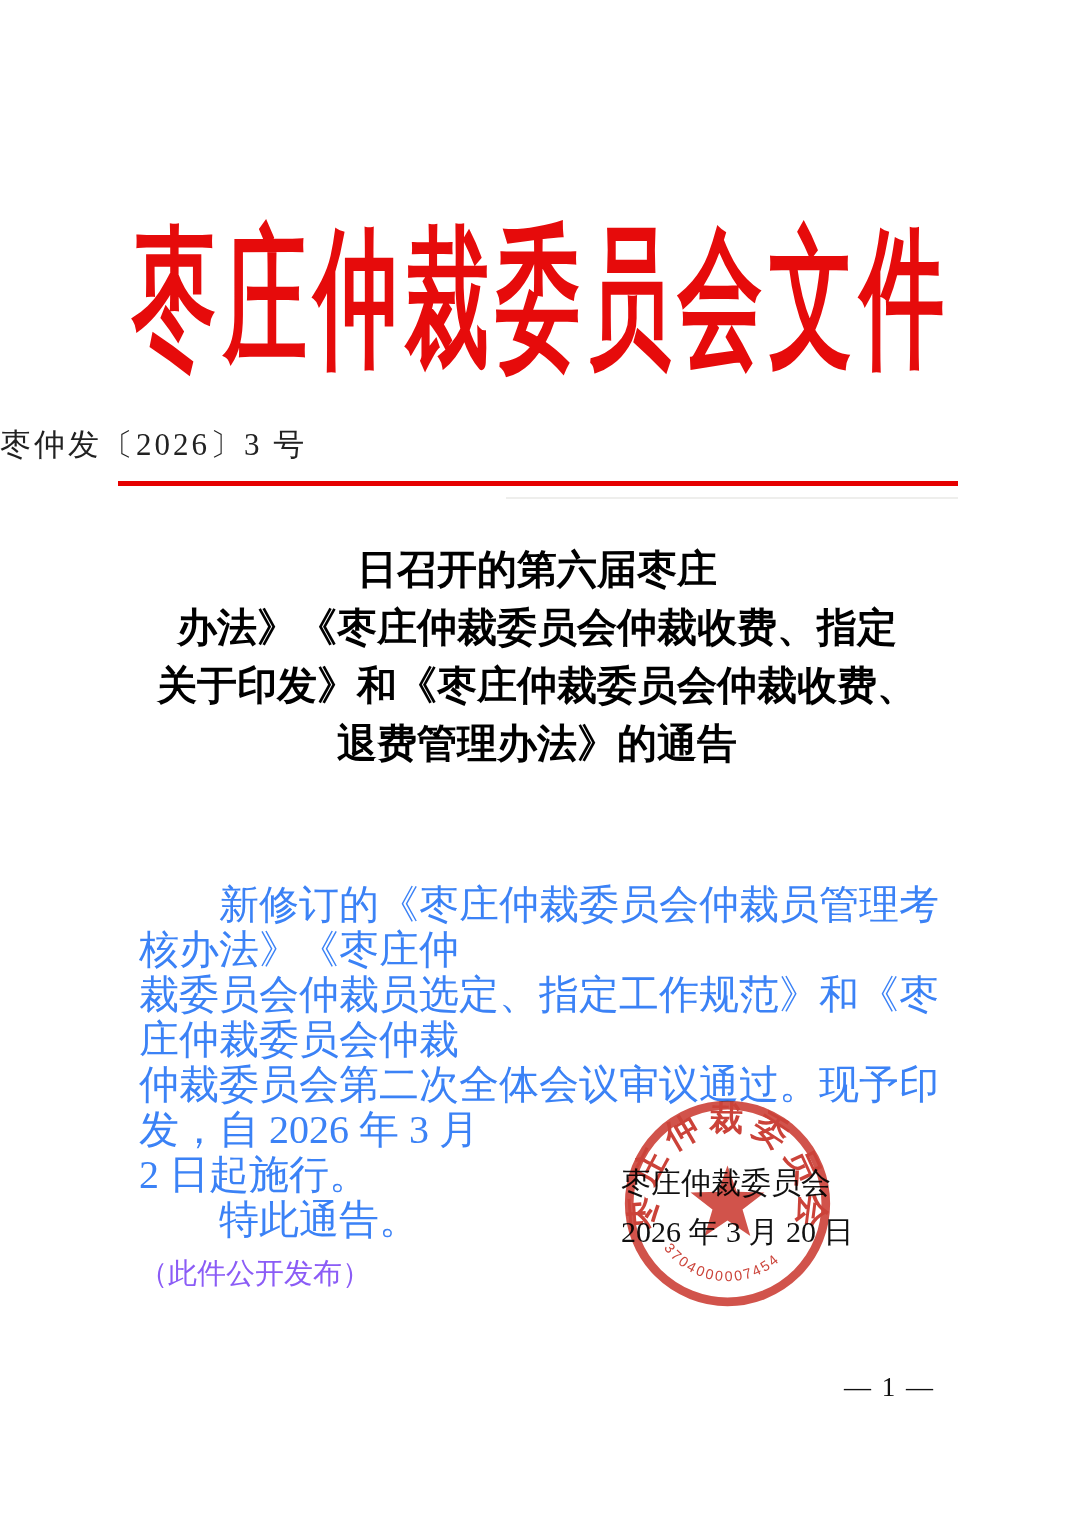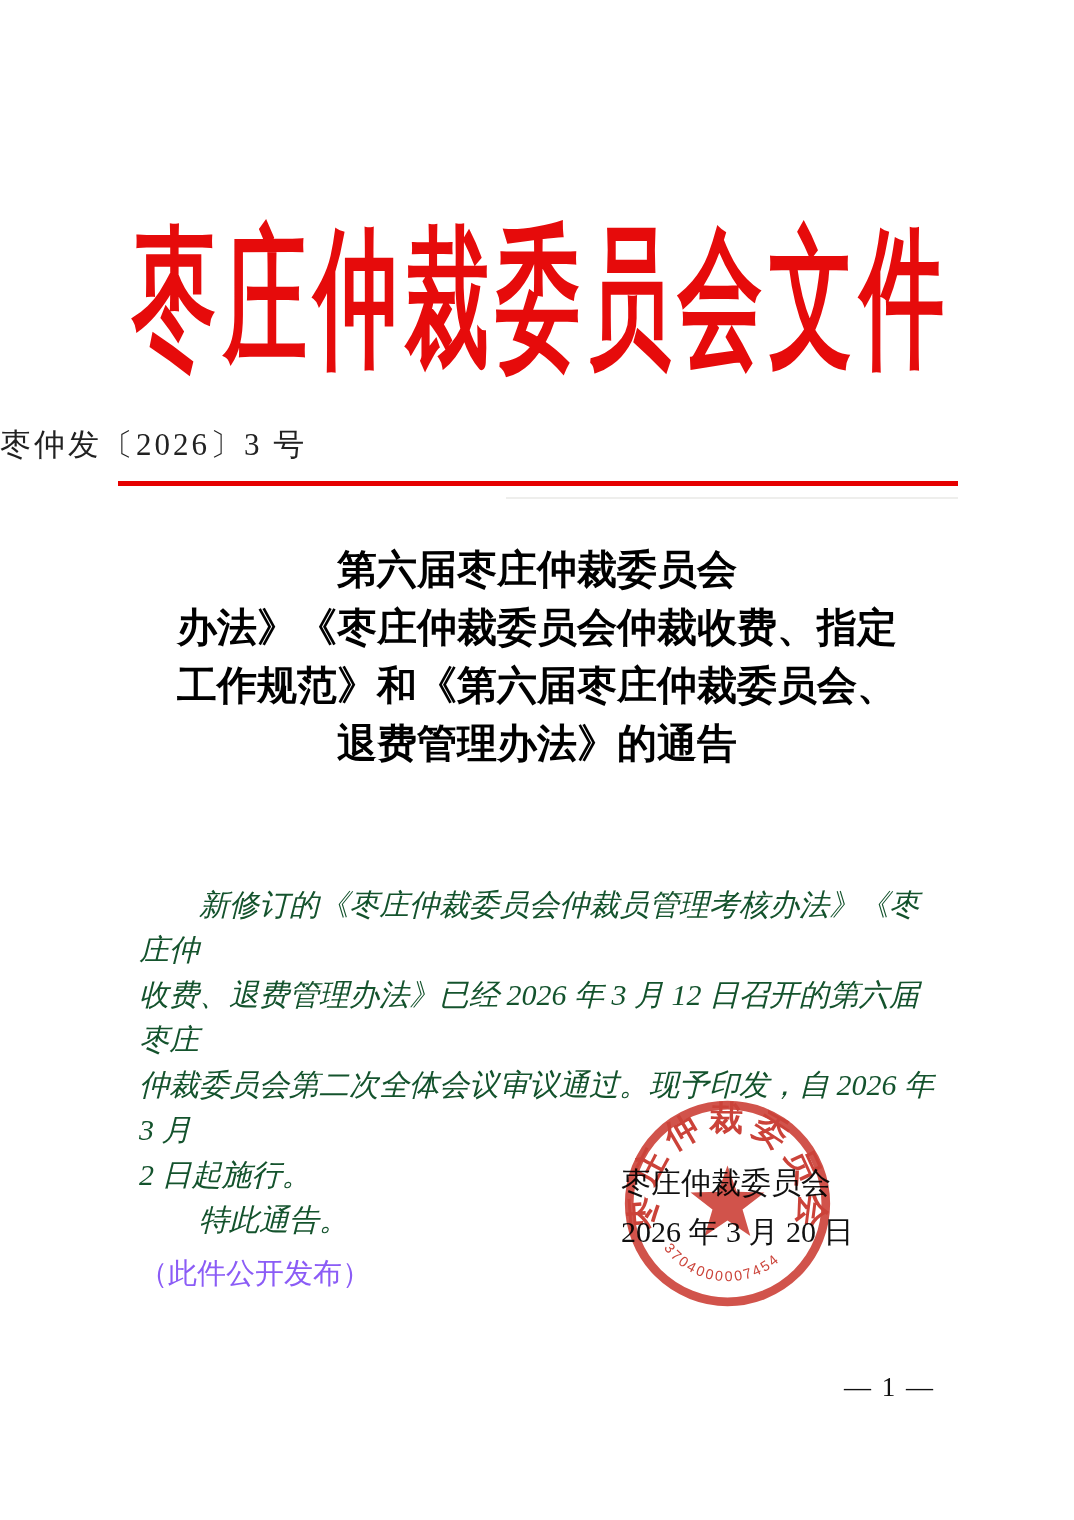--- a/index.html
+++ b/index.html
@@ -31,21 +31,21 @@
   }
   
   .doc-title {
     position:absolute; left:88px; top:541px; width:898px;
     text-align:center; font-weight:bold; color:#000;
     font-size:40px; line-height:58px;
   }
   
   .body-text {
     position:absolute; left:139px; top:882px; width:802px;
-    font-size:30px; line-height:45px; color:#14532d;font-style:italic;
+    font-size:40px; line-height:45px; color:#3b82f6;
   }
   .body-line:first-child, .body-line:last-child { text-indent:2em; }
   
   .signature {
     position:absolute; left:621px; top:1158px;
     font-size:30px; line-height:49px; color:#111;
   }
   
   .seal {
     position:absolute; left:620px; top:1096px; width:215px; height:215px;
@@ -66,29 +66,29 @@
 <div class="page">
 
   <div class="redhead">枣庄仲裁委员会文件</div>
 
   <div class="docnum">枣仲发〔2026〕3 号</div>
 
   <div class="redline"></div>
   <div class="scanline"></div>
 
   <div class="doc-title">
-    <div>第六届枣庄仲裁委员会</div>
+    <div>日召开的第六届枣庄</div>
     <div>办法》《枣庄仲裁委员会仲裁收费、指定</div>
-    <div>工作规范》和《第六届枣庄仲裁委员会、</div>
+    <div>关于印发》和《枣庄仲裁委员会仲裁收费、</div>
     <div>退费管理办法》的通告</div>
   </div>
 
   <div class="body-text">
     <div class="body-line">新修订的《枣庄仲裁委员会仲裁员管理考核办法》《枣庄仲</div>
-    <div class="body-line">收费、退费管理办法》已经 2026 年 3 月 12 日召开的第六届枣庄</div>
+    <div class="body-line">裁委员会仲裁员选定、指定工作规范》和《枣庄仲裁委员会仲裁</div>
     <div class="body-line">仲裁委员会第二次全体会议审议通过。现予印发，自 2026 年 3 月</div>
     <div class="body-line">2 日起施行。</div>
     <div class="body-line">特此通告。</div>
   </div>
 
   <div class="signature">
     <div>枣庄仲裁委员会</div>
     <div>2026 年 3 月 20 日</div>
   </div>
 

